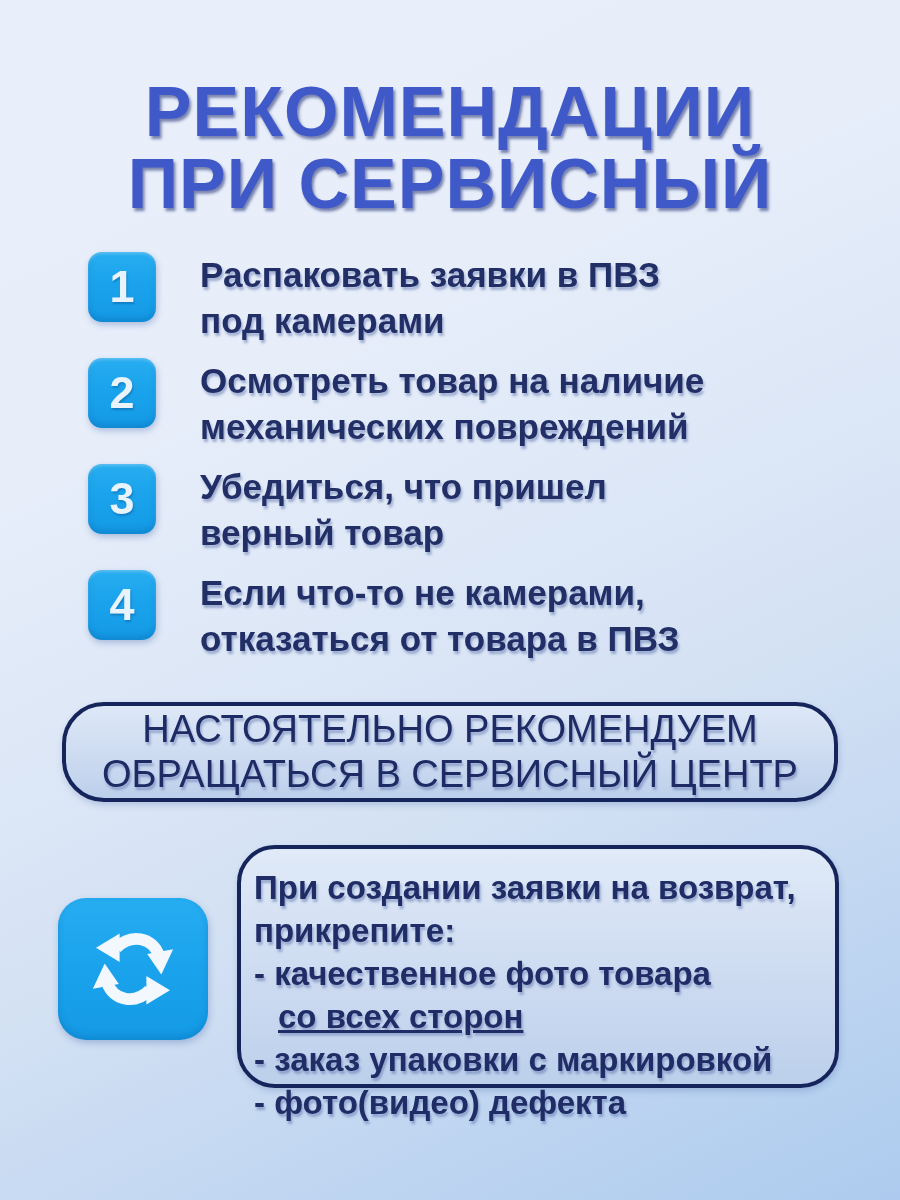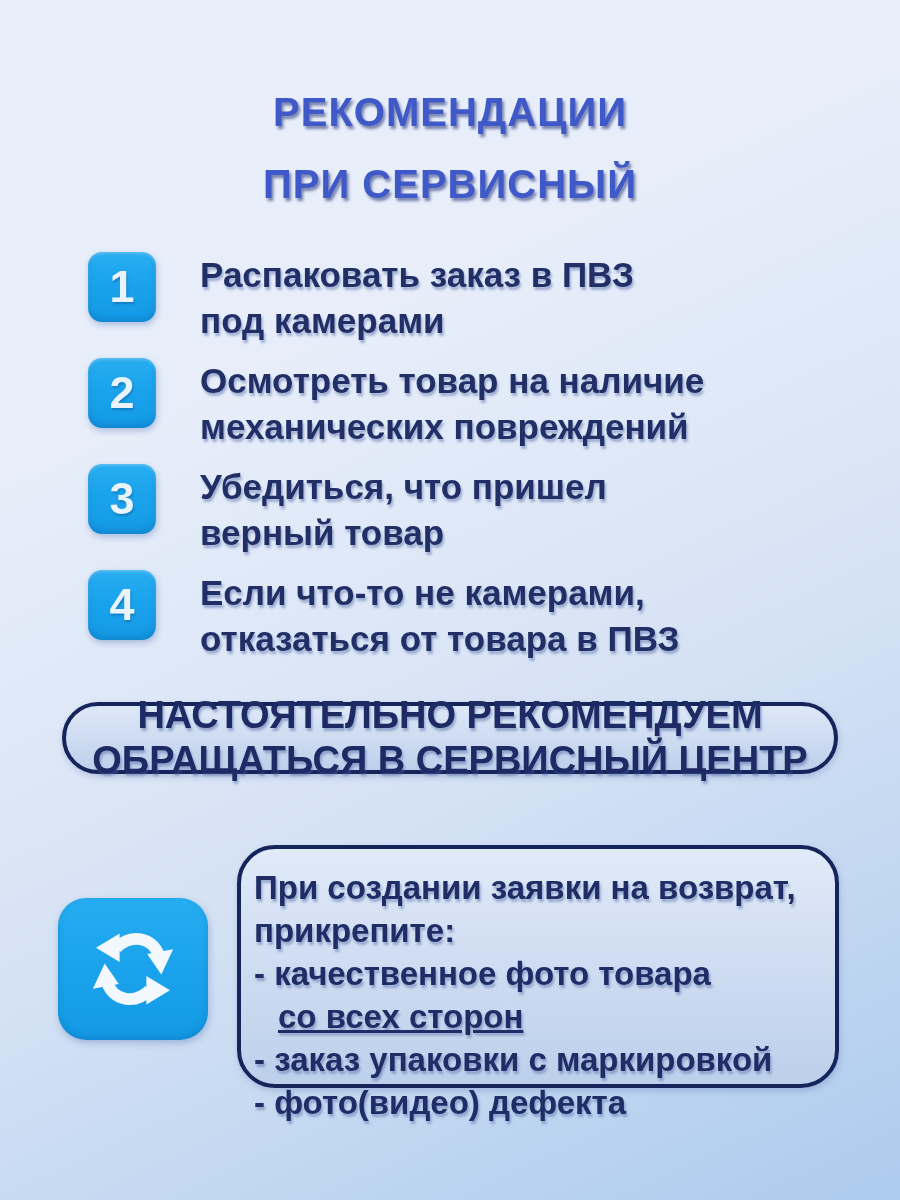--- a/index.html
+++ b/index.html
@@ -12,21 +12,21 @@
     position:relative;
     width:900px;height:1200px;
     background:linear-gradient(155deg,#e9effa 0%,#e7eefa 30%,#d5e2f4 62%,#adcbee 100%);
   }
 
   
   .title{
     position:absolute;left:0;top:76px;width:900px;
     text-align:center;
     font-weight:bold;
-    font-size:40px;
+    font-size:70px;
     line-height:72px;
     letter-spacing:1px;
     color:#4059c9;
     text-shadow:2px 3px 3px rgba(26,40,110,0.55), 0 1px 0 rgba(255,255,255,0.35);
   }
 
   
   .item{
     position:absolute;left:88px;width:760px;
     display:flex;align-items:flex-start;
@@ -54,29 +54,29 @@
     white-space:nowrap;
   }
   .item-1{top:252px;}
   .item-2{top:358px;}
   .item-3{top:464px;}
   .item-4{top:570px;}
 
   
   .advisory{
     position:absolute;left:62px;top:702px;
-    width:776px;height:72px;
+    width:776px;height:100px;
     box-sizing:border-box;
     border:4px solid #16245c;
     border-radius:42px;
     background:linear-gradient(180deg,#dde8f7 0%,#cddbf1 55%,#bcd0eb 100%);
     box-shadow:1px 3px 6px rgba(60,90,160,0.25);
     display:flex;flex-direction:column;align-items:center;justify-content:center;
     text-align:center;
-    font-weight:bold;
+    font-weight:normal;
     font-size:38px;
     line-height:45px;
     color:#1d2a63;
     text-shadow:1.5px 2.5px 2.5px rgba(70,95,160,0.45);
     white-space:nowrap;
   }
 
   
   .return-icon{
     position:absolute;left:58px;top:898px;
@@ -113,21 +113,21 @@
 <div class="canvas">
 
   <div class="title">
     <div>РЕКОМЕНДАЦИИ</div>
     <div>ПРИ СЕРВИСНЫЙ</div>
   </div>
 
   <div class="item item-1">
     <div class="badge">1</div>
     <div class="item-text">
-      <div>Распаковать заказ в ПВЗ</div>
+      <div>Распаковать заявки в ПВЗ</div>
       <div>под камерами</div>
     </div>
   </div>
 
   <div class="item item-2">
     <div class="badge">2</div>
     <div class="item-text">
       <div>Осмотреть товар на наличие</div>
       <div>механических повреждений</div>
     </div>

